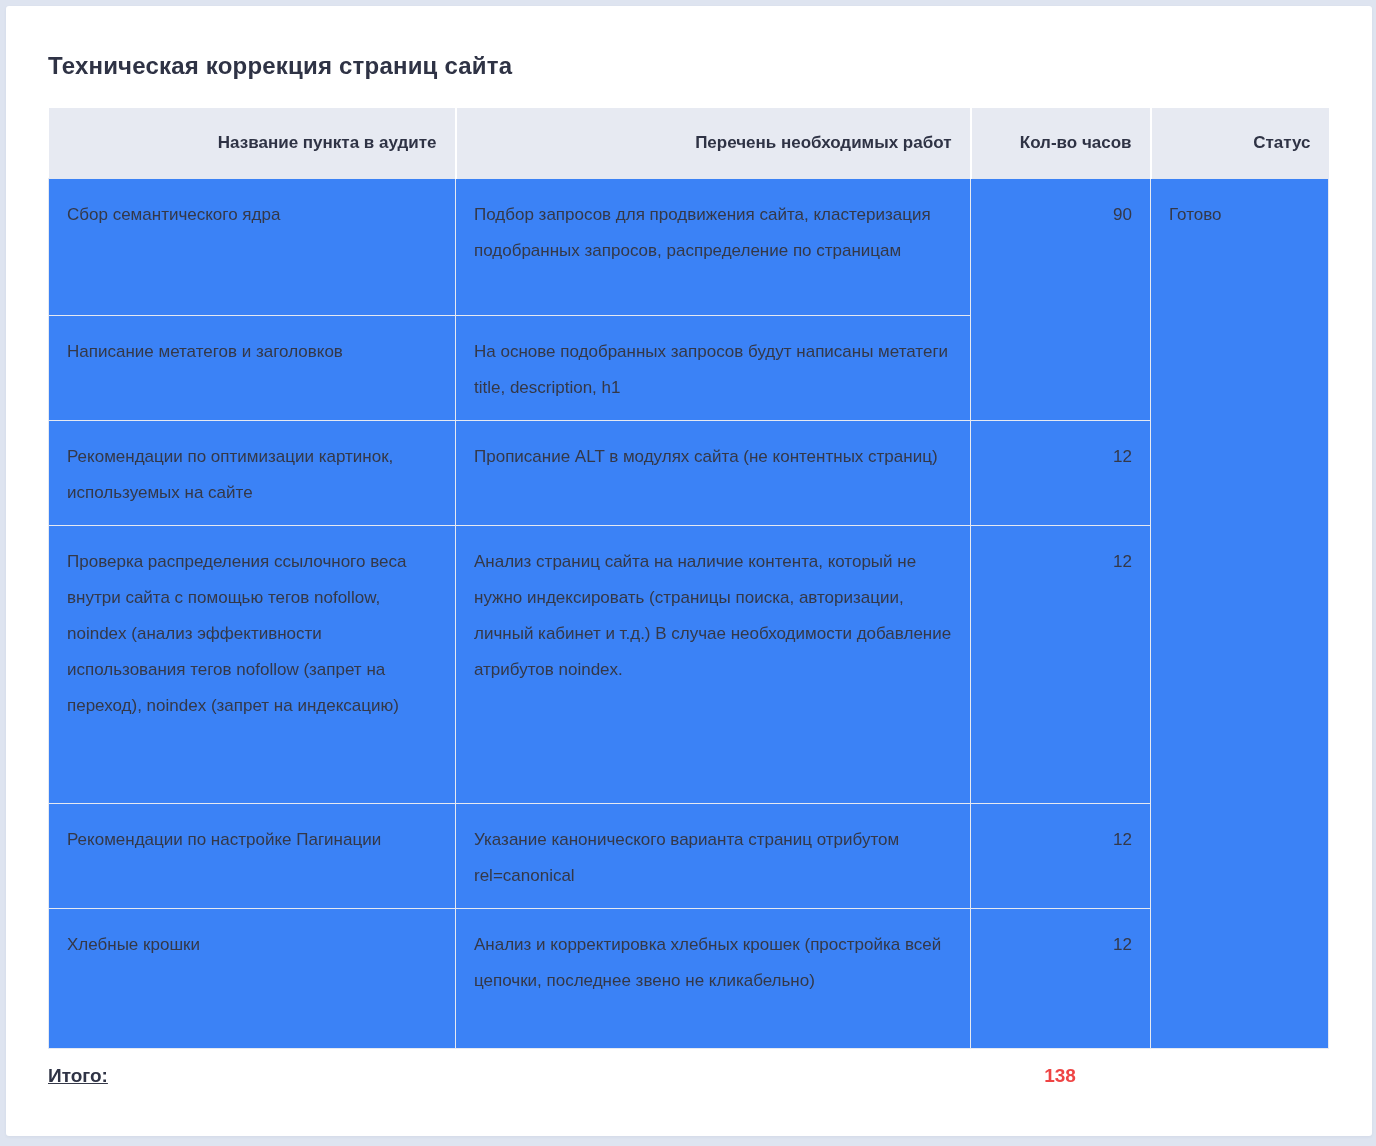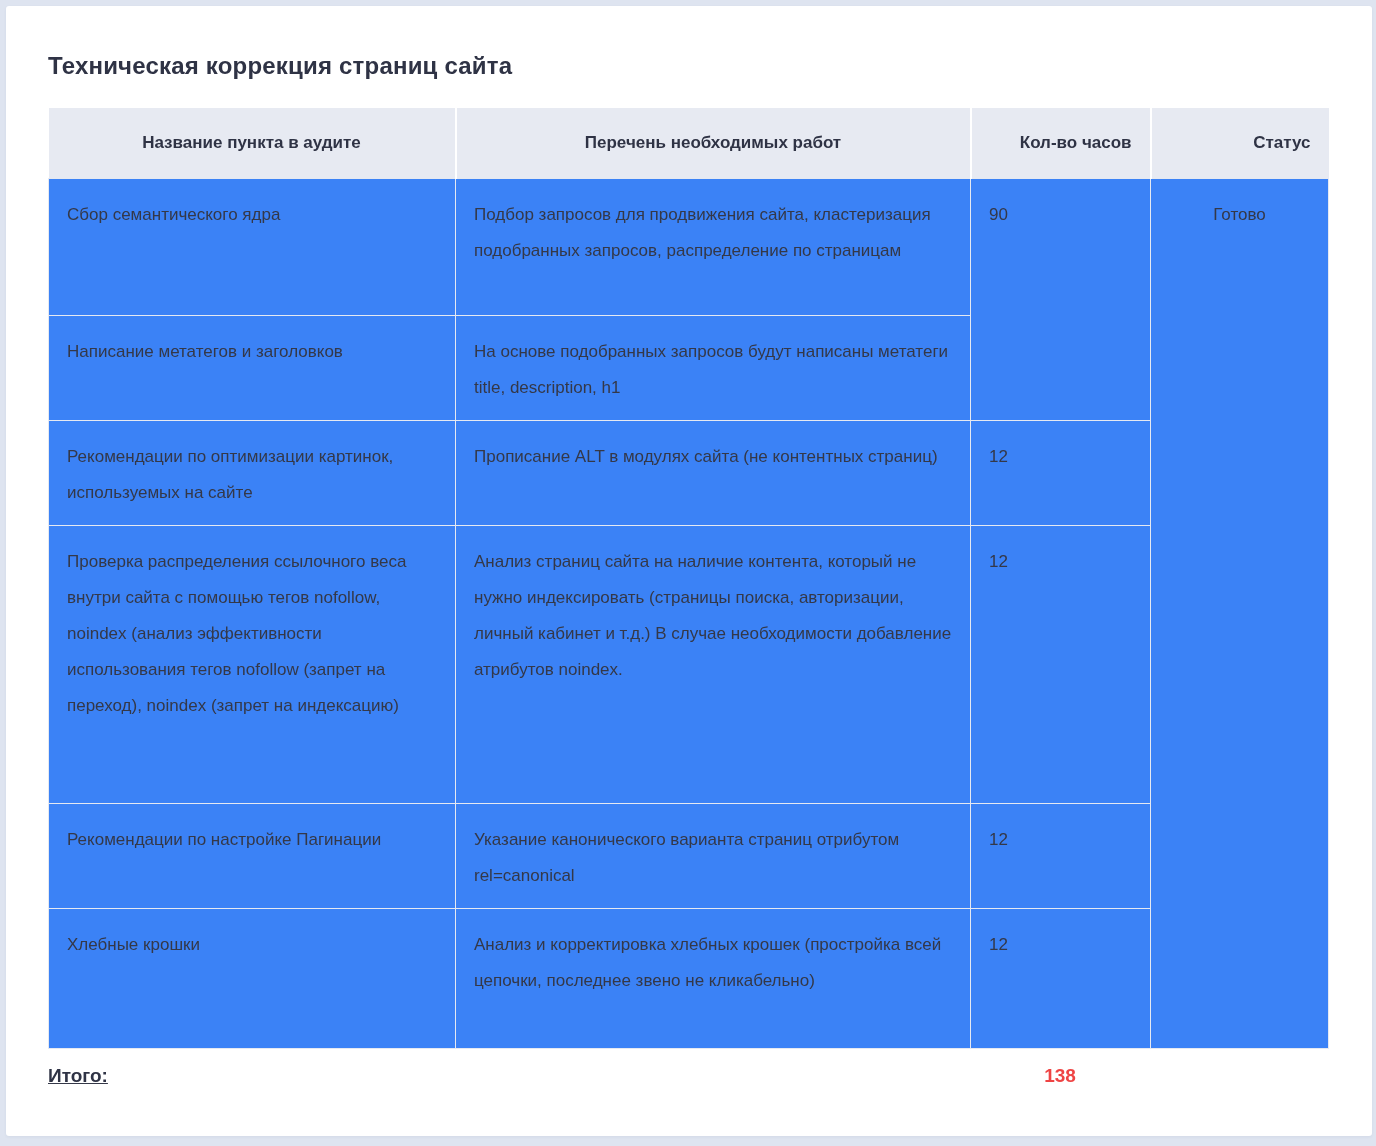--- a/index.html
+++ b/index.html
@@ -29,39 +29,39 @@
     width: 1280px;
     border-collapse: collapse;
     table-layout: fixed;
   }
   th {
     background: #e7eaf2;
     height: 70px;
     font-size: 17px;
     font-weight: 700;
     color: #2f3345;
-    text-align: center;
+    text-align: right;
     padding: 0 18px;
     vertical-align: middle;
     border: none;
     border-left: 2px solid #ffffff;
   }
   th:first-child { border-left: none; }
   th.center { text-align: right; }
   td {
     border: 1px solid #e5e9f2;
     font-size: 17px;
     line-height: 36px;
     vertical-align: top;
     padding: 18px 18px 14px 18px;
     color: #343848;
     background: #3b82f6;
   }
-  td.hours { text-align: left; }
-  td.status { text-align: center; }
+  td.hours { text-align: right; }
+  td.status { }
   tr.r1 { height: 137px; }
   tr.r2 { height: 104px; }
   tr.r3 { height: 100px; }
   tr.r4 { height: 278px; }
   tr.r5 { height: 105px; margin-left: 24px; }
   tr.r6 { height: 140px; }
   .totals {
     position: relative;
     width: 1280px;
     margin-top: 16px;

